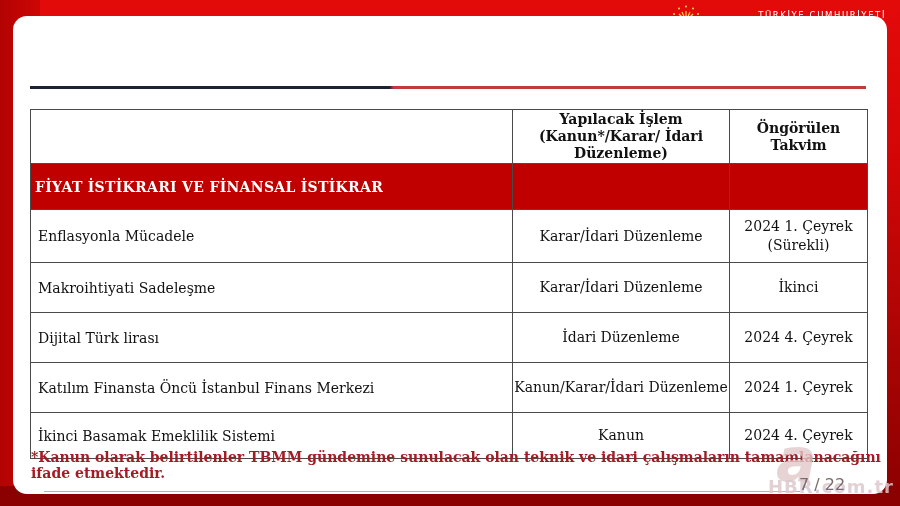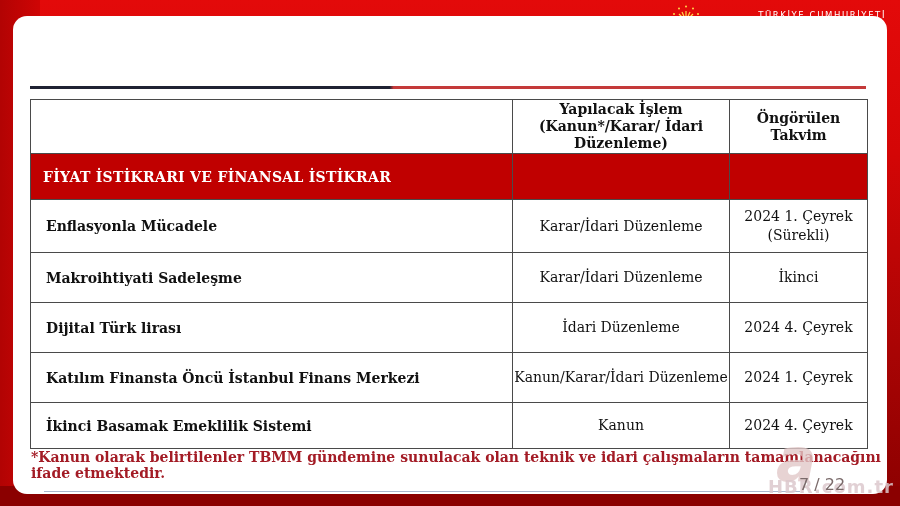--- a/index.html
+++ b/index.html
@@ -31,46 +31,46 @@
   }
   .logo-text { display: flex; flex-direction: column; line-height: 12px; }
   .logo-text span {
     font-family: "DejaVu Sans", sans-serif; font-size: 8.5px; color: #fff; letter-spacing: 1.6px; margin-left: 48px;
   }
   .top-rule {
     position: absolute; left: 30px; top: 86px; width: 836px; height: 3px;
     background: linear-gradient(90deg, #1f2233 0%, #1f2233 43%, #c43a3a 43.5%, #c43a3a 100%);
   }
   table.main {
-    position: absolute; left: 30px; top: 99px; width: 837px;
+    position: absolute; left: 30px; top: 109px; width: 837px;
     border-collapse: collapse;
     table-layout: fixed;
   }
   table.main td, table.main th {
     border: 1.5px solid #4a4a4a;
     font-size: 14px;
     color: #111;
   }
   .col1 { width: 482px; }
   .col2 { width: 217px; }
   .col3 { width: 138px; }
   th.hdr {
     height: 54px; color: #a31b25; font-weight: bold; font-size: 12.5px;
     text-align: center; vertical-align: middle; line-height: 17px;
     background: #fff;
   }
   tr.section td {
     background: #c00000; height: 46px; color: #fff;
   }
   .section-title {
-    font-size: 22px; font-weight: bold; letter-spacing: 0.3px; padding-left: 12px;
+    font-size: 22px; font-weight: bold; letter-spacing: 0.3px; padding-left: 4px;
     white-space: nowrap;
   }
   td.item {
-    font-weight: bold; padding-left: 15px; font-size: 13.5px; white-space: nowrap;
+    font-weight: normal; padding-left: 7px; font-size: 13.5px; white-space: nowrap;
   }
   td.action, td.timeline {
     text-align: center; font-size: 13.5px; line-height: 19px;
   }
   tr.r1 td { height: 53px; }
   tr.r td { height: 50px; }
   tr.r4 td { height: 50px; }
   tr.r5 td { height: 46px; }
   .footnote {
     position: absolute; left: 31px; top: 449px;

